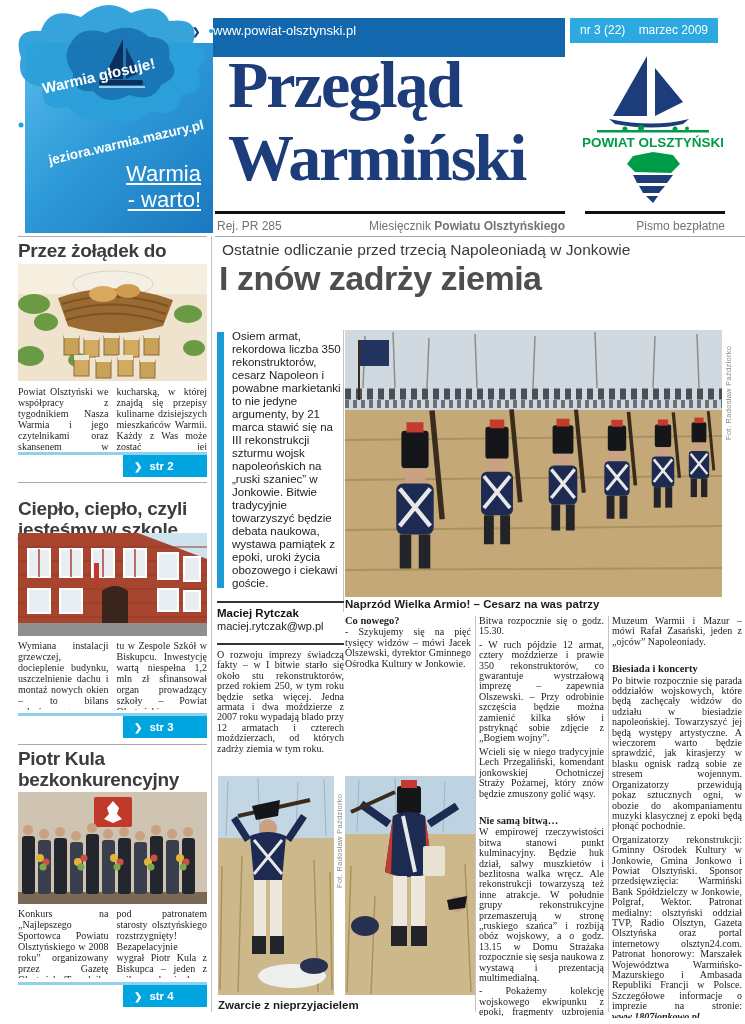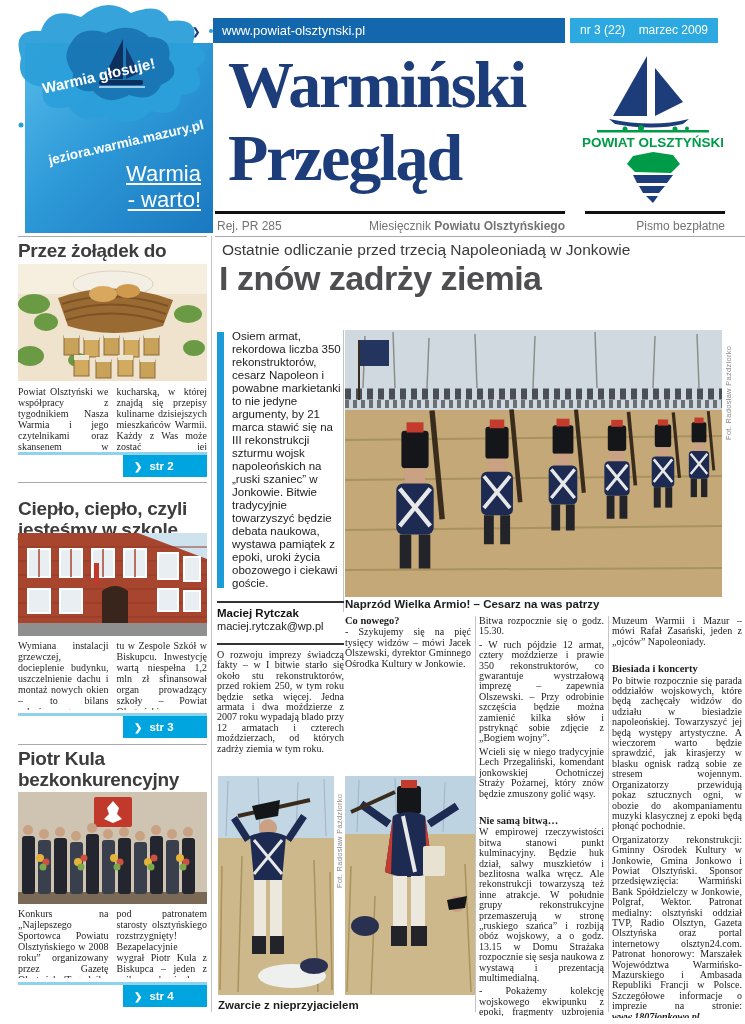--- a/index.html
+++ b/index.html
@@ -1,22 +1,22 @@
 <!DOCTYPE html>
 <html lang="pl"><head>
 <meta charset="utf-8">
 <style>
   html,body{margin:0;padding:0;background:#fff;}
   body{width:745px;height:1024px;position:relative;overflow:hidden;
        font-family:"Liberation Sans",sans-serif;color:#222;}
   .abs{position:absolute;}
   
   .url-chev{left:192px;top:19px;font-size:18px;font-weight:bold;color:#1d3c7a;}
-  .urlbar{left:213px;top:18px;width:352px;height:25px;background:#1368ad;color:#fff;
-          font-size:13px;line-height:25px;padding-left:9px;box-sizing:border-box;}
+  .urlbar{left:213px;top:18px;width:352px;height:39px;background:#1368ad;color:#fff;
+          font-size:13px;line-height:25px;box-sizing:border-box;}
   .issuebox{left:570px;top:18px;width:148px;height:25px;background:#2ba9e0;color:#fff;
             font-size:12px;line-height:25px;display:flex;justify-content:space-between;
             padding:0 10px;box-sizing:border-box;}
   
   .promo{left:25px;top:43px;width:188px;height:190px;
          background:linear-gradient(135deg,#56bbea 0%,#2e9ad8 45%,#1a78c0 100%);
          overflow:visible;color:#fff;}
   .promo svg.splash{position:absolute;left:-14px;top:-40px;overflow:visible;}
   .promo-l1{position:absolute;left:16px;top:24px;font-size:15px;font-weight:bold;
             transform:rotate(-13deg);white-space:nowrap;}
@@ -89,22 +89,22 @@
   </svg>
   <span class="promo-l1">Warmia głosuje!</span>
   <span class="promo-l2">jeziora.warmia.mazury.pl</span>
   <div class="promo-l3">
     <div>Warmia</div>
     <div>- warto!</div>
   </div>
 </div>
 
 <div class="abs mast-title">
+  <div>Przegląd</div>
   <div>Warmiński</div>
-  <div>Przegląd</div>
 </div>
 
 <svg class="abs logo" width="140" height="155" viewBox="0 0 140 155">
   <g>
     <path d="M64 4 L64 64 L30 64 Z" fill="#1d3c7a"></path>
     <path d="M72 16 L72 64 L100 50 Z" fill="#1d3c7a"></path>
     <path d="M26 67 Q70 76 106 67 L100 72 Q70 79 32 72 Z" fill="#1d3c7a"></path>
   </g>
   <g>
     <rect x="14" y="78" width="112" height="2.5" fill="#009b48"></rect>

